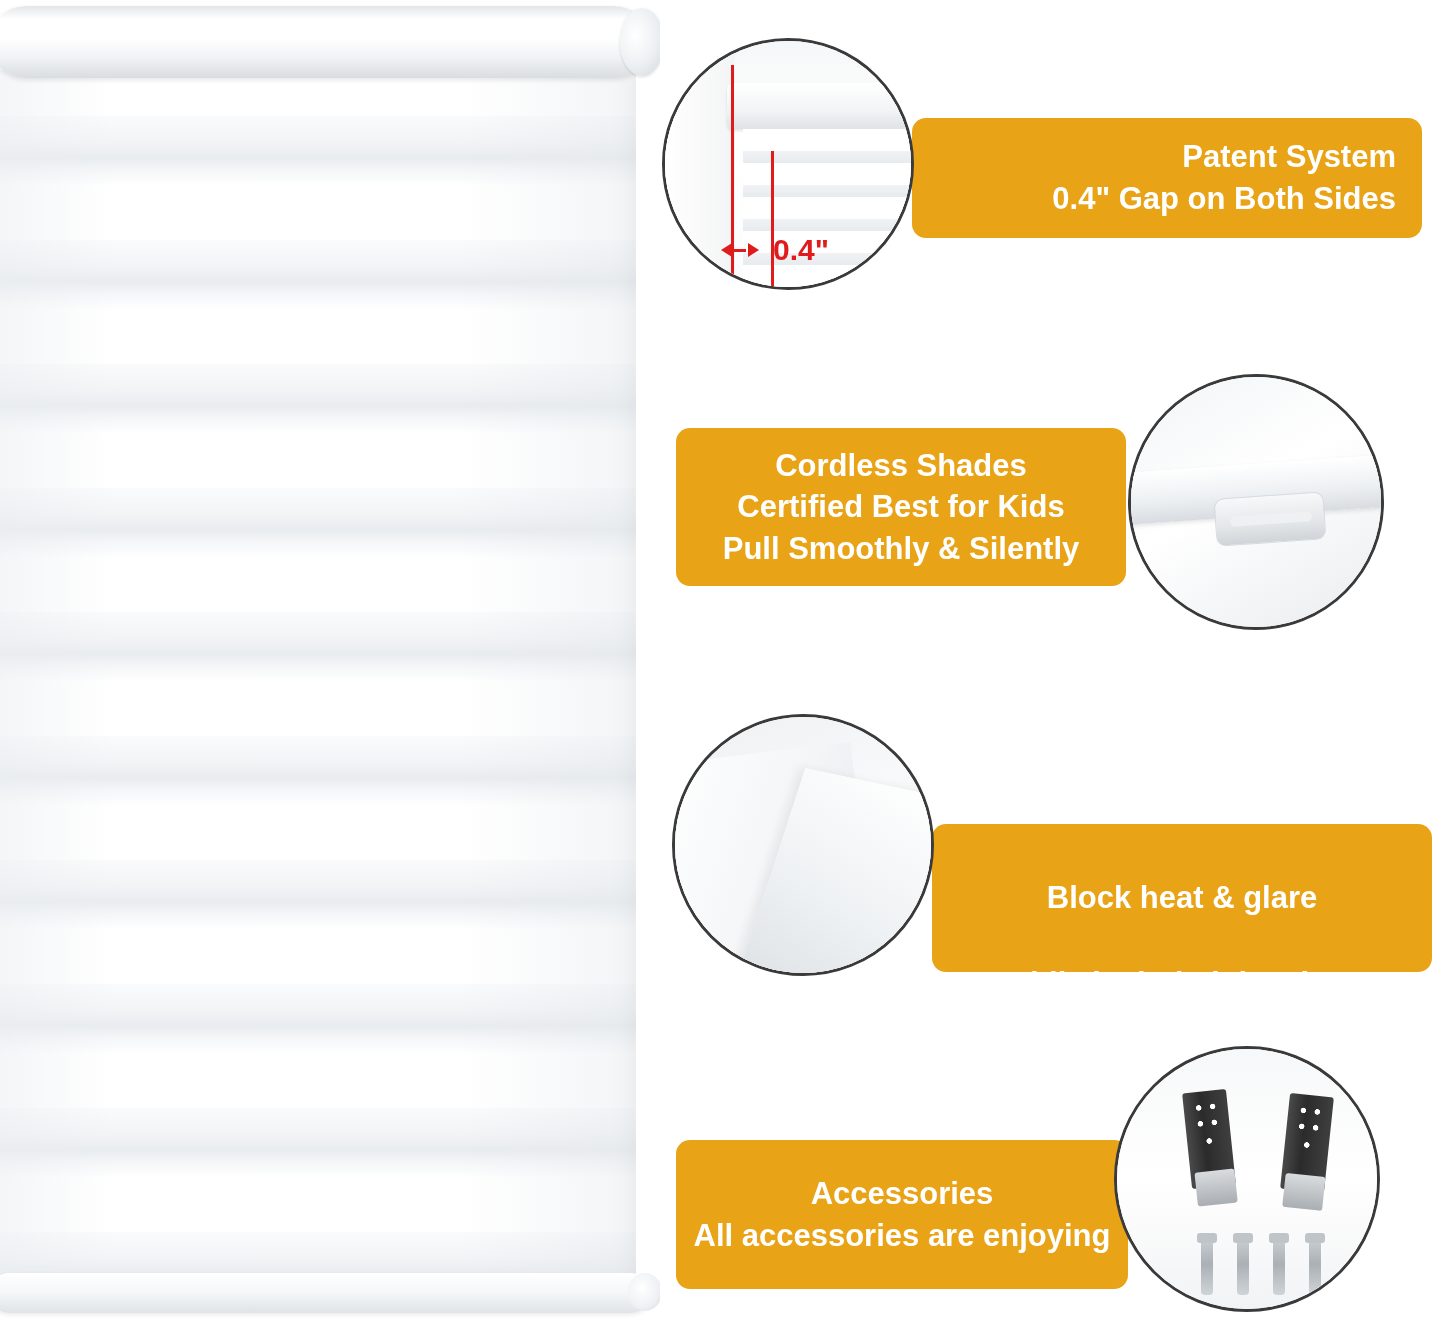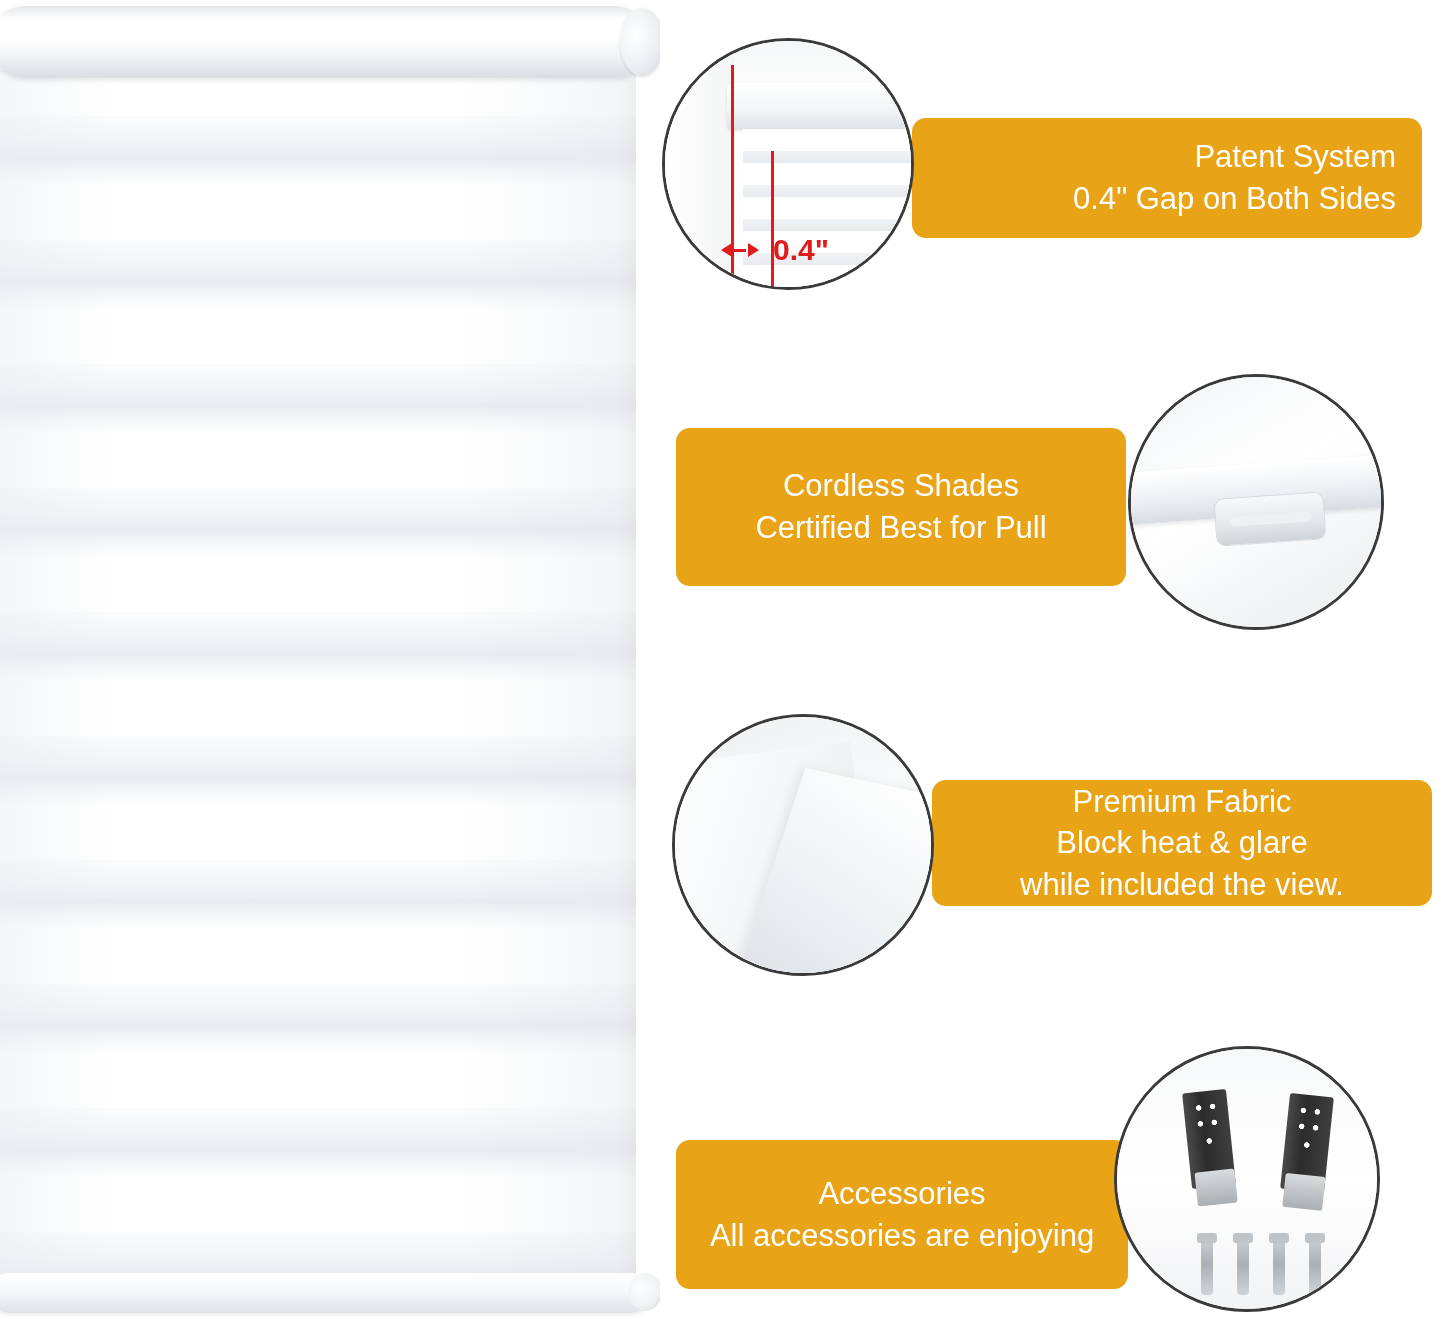--- a/index.html
+++ b/index.html
@@ -104,21 +104,21 @@
     display: flex;
     flex-direction: column;
     justify-content: center;
     padding: 16px 26px;
   }
   .callout .line {
     font-size: 31px;
     line-height: 1.34;
     white-space: nowrap;
     color: #ffffff;
-    font-weight: 400;
+    font-weight: 700;
   }
   .callout.right-text { align-items: flex-end; text-align: right; }
   .callout.center-text { align-items: center; text-align: center; }
 
   
   #f1-bubble { left: 662px; top: 38px; width: 252px; height: 252px; }
   #f1-bubble .inner {
     position: absolute; inset: 0;
     background: linear-gradient(to bottom, #f6f7f8 0%, #ffffff 40%, #fbfcfd 100%);
   }
@@ -201,21 +201,21 @@
     position: absolute; left: -10px; top: 36px; width: 200px; height: 230px;
     background: linear-gradient(115deg,#ffffff 0%, #f3f5f7 55%, #e4e8eb 100%);
     transform: rotate(-7deg);
   }
   #f3-sheet2 {
     position: absolute; left: 96px; top: 62px; width: 150px; height: 210px;
     background: linear-gradient(200deg,#ffffff 0%, #eef1f3 60%, #dfe3e7 100%);
     transform: rotate(12deg) skewX(-6deg);
     box-shadow: -6px 0 10px rgba(0,0,0,0.06);
   }
-  #f3-callout { left: 932px; top: 780px; width: 500px; height: 126px; }
+  #f3-callout { left: 932px; top: 824px; width: 500px; height: 148px; gap: 44px; }
 
   
   #f4-bubble { left: 1114px; top: 1046px; width: 266px; height: 266px; }
   #f4-bubble .inner {
     position: absolute; inset: 0;
     background: linear-gradient(to bottom,#f7f8f9 0%, #ffffff 50%, #f2f3f5 100%);
   }
   .bracket {
     position: absolute;
     width: 44px; height: 96px;
@@ -283,21 +283,22 @@
         <div class="arr-left"></div>
         <div class="bar"></div>
         <div class="arr-right"></div>
         <div class="gap-label">0.4"</div>
       </div>
     </div>
   </div>
 
   <div class="callout center-text" id="f2-callout">
     <div class="line">Cordless Shades</div>
-    <div class="line">Certified Best for Pull</div>
+    <div class="line">Certified Best for Kids</div>
+    <div class="line">Pull Smoothly &amp; Silently</div>
   </div>
   <div class="bubble" id="f2-bubble">
     <div class="inner">
       <div id="f2-rail"></div>
       <div id="f2-handle"></div>
     </div>
   </div>
 
   <div class="callout center-text" id="f3-callout">
     <div class="line">Premium Fabric</div>

